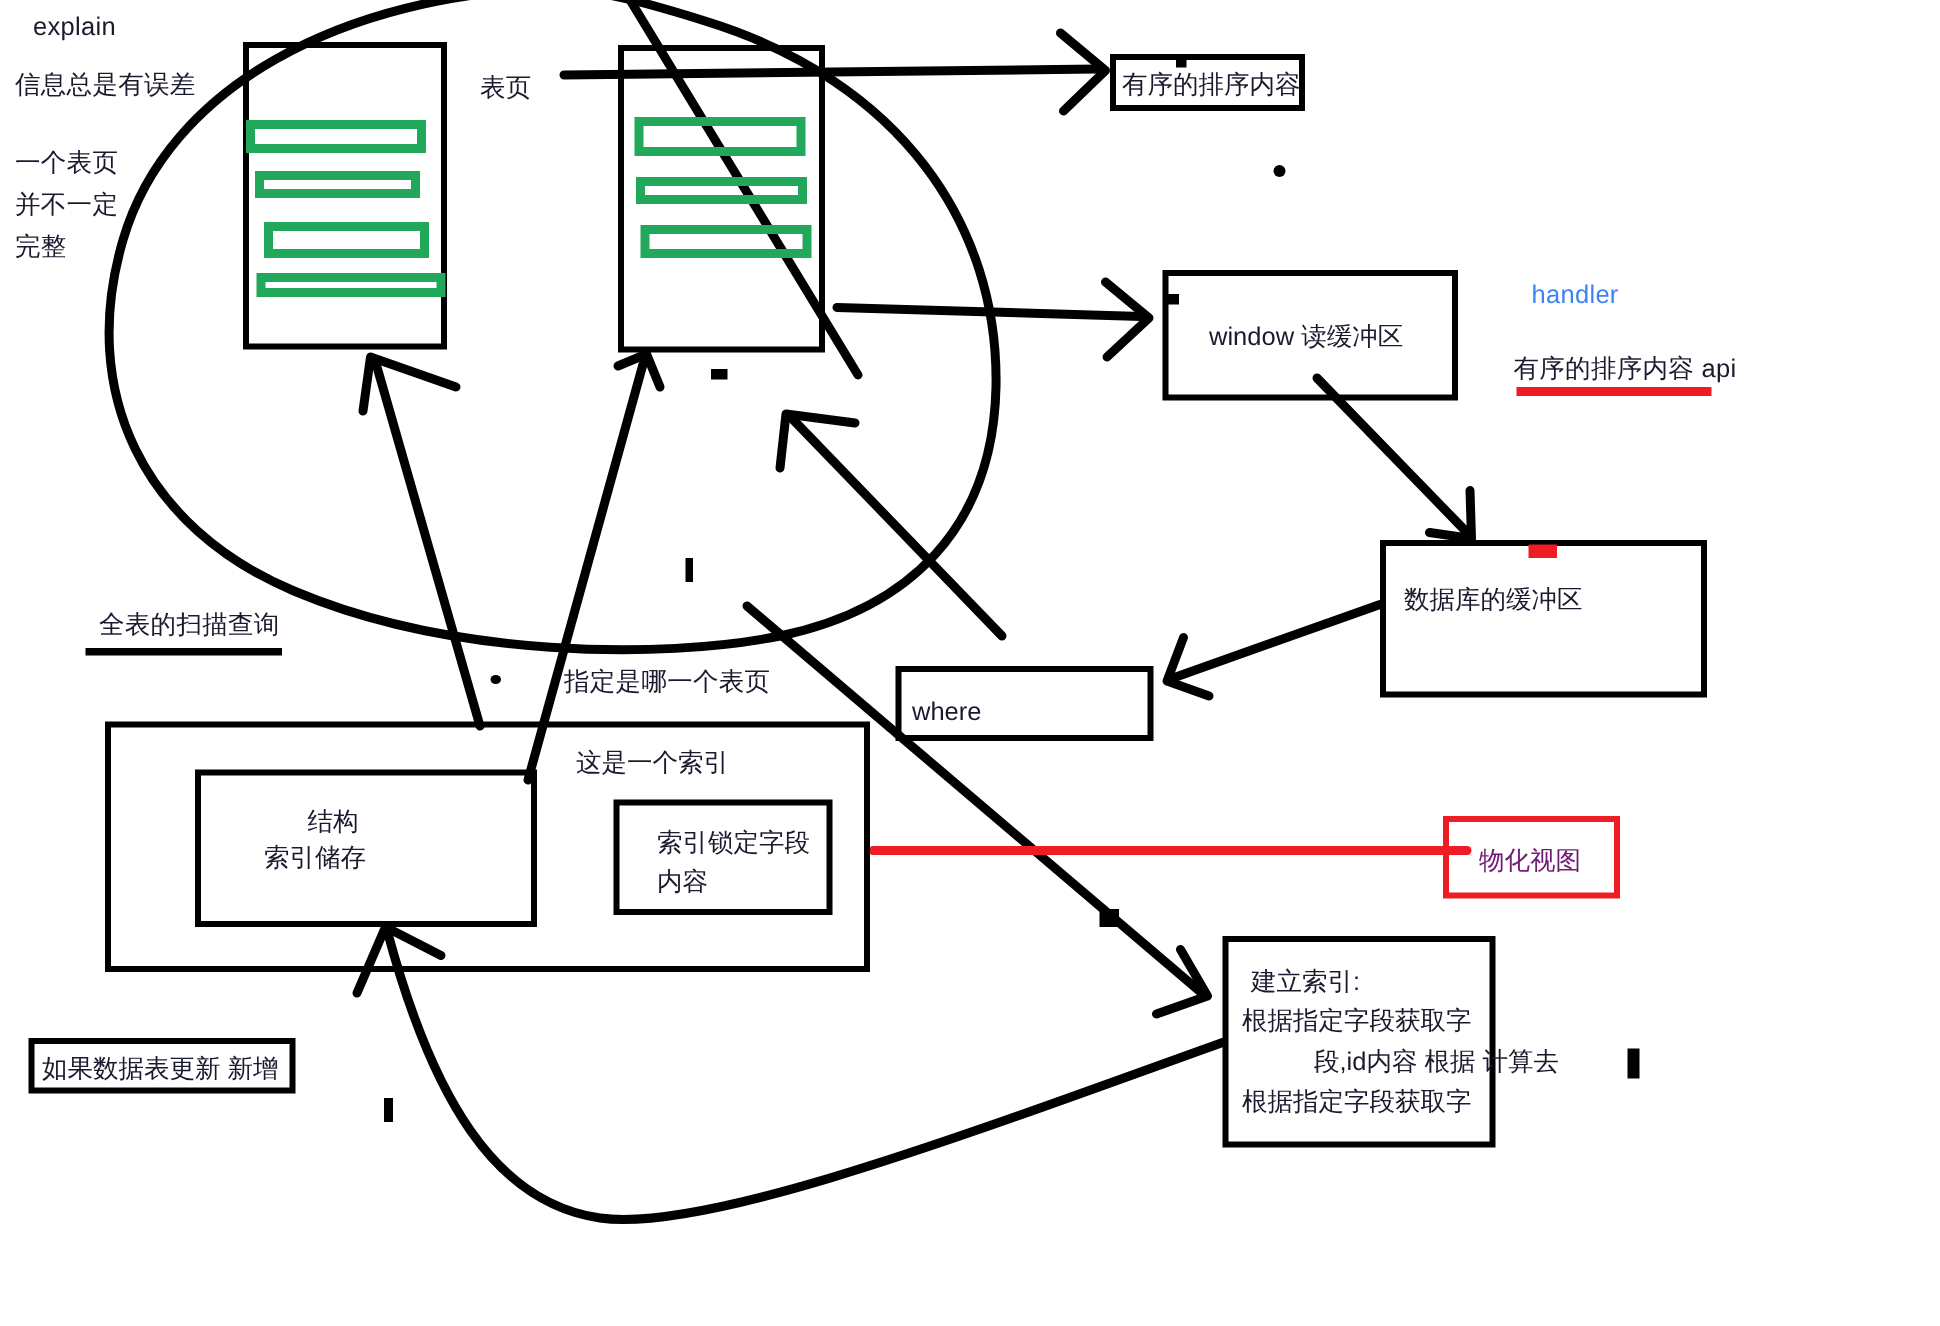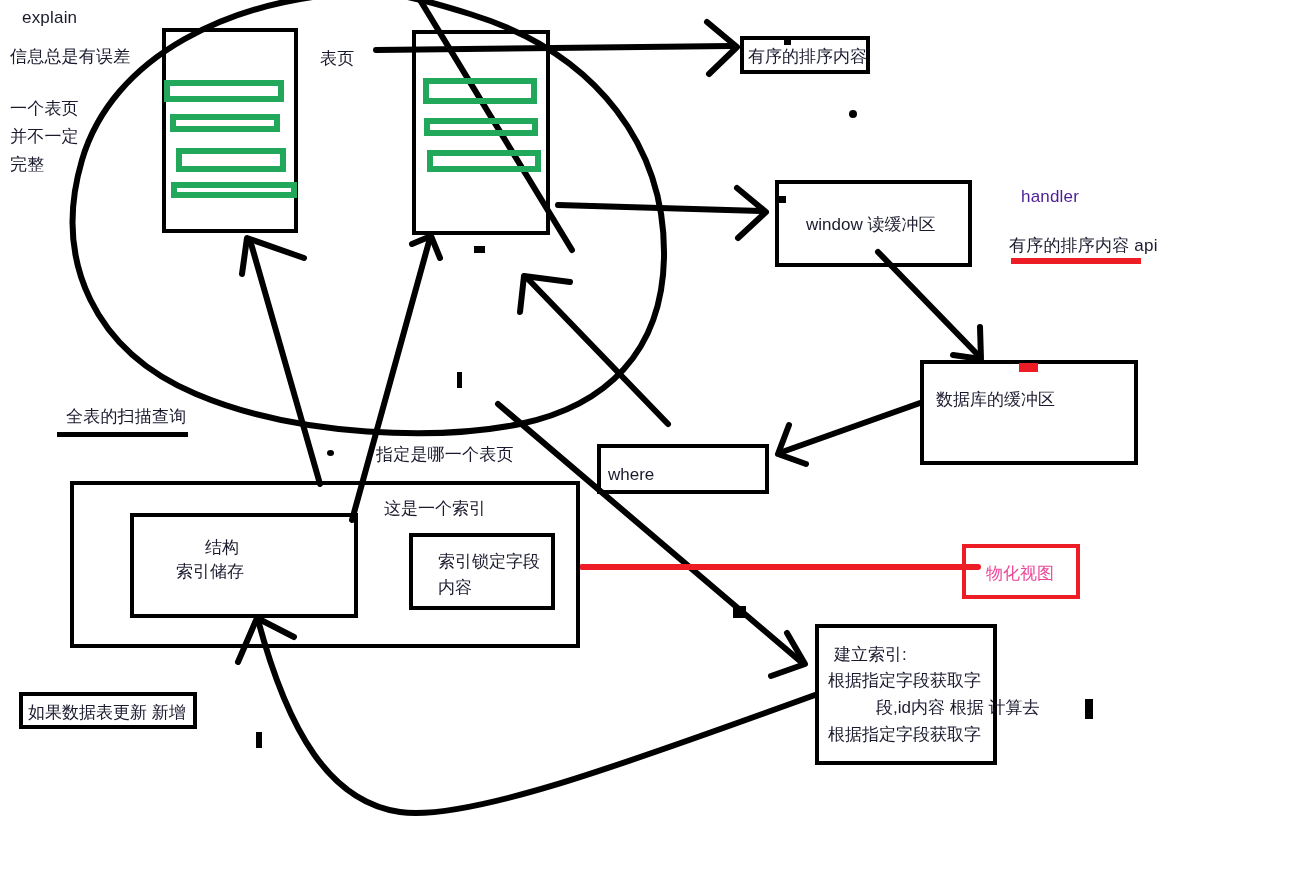--- a/index.html
+++ b/index.html
@@ -38,21 +38,21 @@
     background:transparent;
     box-sizing:border-box;
   }
   .boxlabel{
     position:absolute;
     color:#1a1a2e;
     font-size:17px;
     line-height:1.5;
     white-space:pre;
   }
-  .boxlabel.redtxt{color:#ec4899;}
+  .boxlabel.redtxt{color:#701a75;}
   .redmark{position:absolute;background:#ee1c25;}
   .blackmark{position:absolute;background:#000;}
   .uline{position:absolute;background:#000;height:5px;}
   .uline.red{background:#ee1c25;height:6px;}
 </style>
 </head>
 <body>
 
 <div id="canvas">
 
@@ -125,21 +125,21 @@
 
   <div class="rect" style="left:740px;top:36px;width:130px;height:38px;"></div>
   <div class="boxlabel" style="left:748px;top:44px;">有序的排序内容</div>
   <div class="blackmark" style="left:784px;top:39px;width:7px;height:6px;"></div>
   <div class="blackmark" style="left:849px;top:110px;width:8px;height:8px;border-radius:50%;"></div>
 
   <div class="rect" style="left:775px;top:180px;width:197px;height:87px;"></div>
   <div class="boxlabel" style="left:806px;top:212px;">window 读缓冲区</div>
   <div class="blackmark" style="left:778px;top:196px;width:8px;height:7px;"></div>
 
-  <div class="txt" style="left:1021px;top:184px;color:#4c1d95;">handler</div>
+  <div class="txt" style="left:1021px;top:184px;color:#3b82f6;">handler</div>
   <div class="txt" style="left:1009px;top:233px;">有序的排序内容 api</div>
   <div class="uline red" style="left:1011px;top:258px;width:130px;"></div>
 
   <div class="rect" style="left:920px;top:360px;width:218px;height:105px;"></div>
   <div class="redmark" style="left:1019px;top:363px;width:19px;height:9px;"></div>
   <div class="boxlabel" style="left:936px;top:387px;">数据库的缓冲区</div>
 
   <div class="txt" style="left:66px;top:404px;">全表的扫描查询</div>
   <div class="uline" style="left:57px;top:432px;width:131px;"></div>
 

